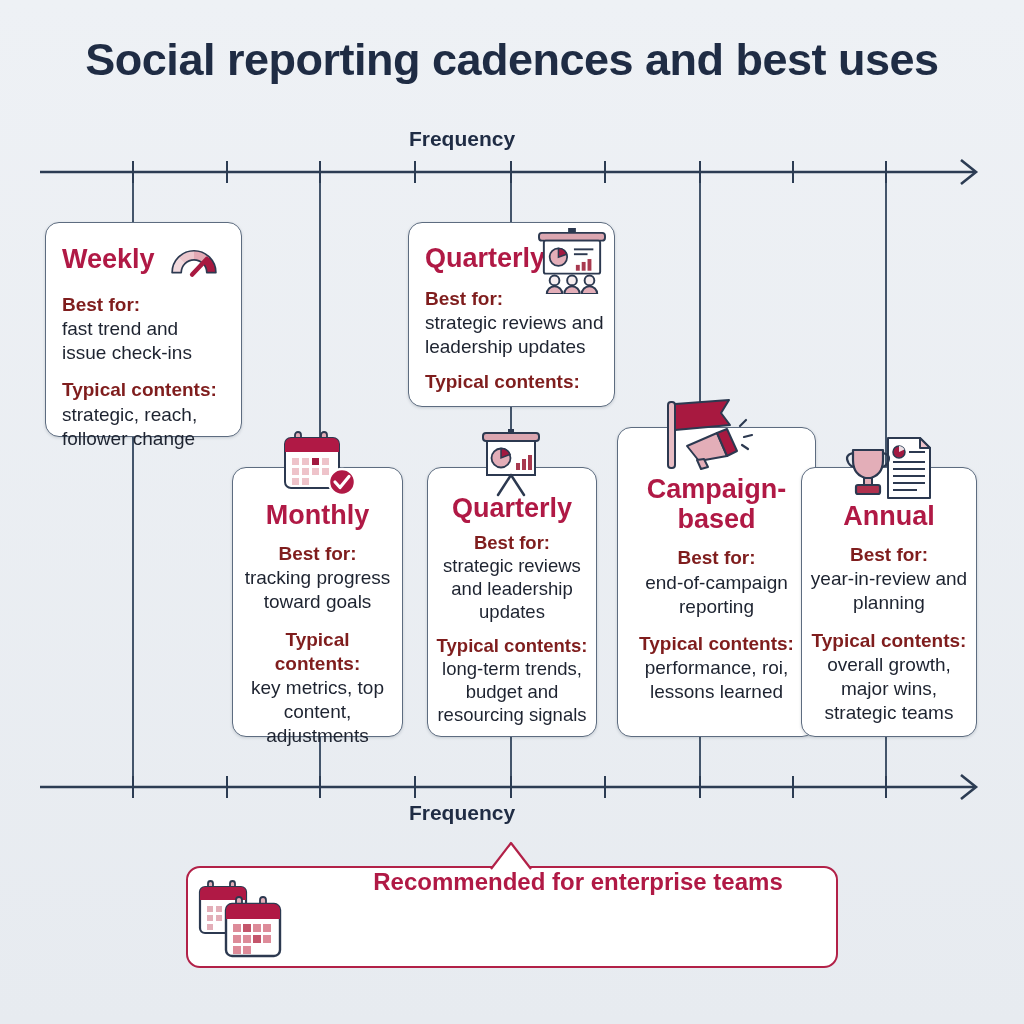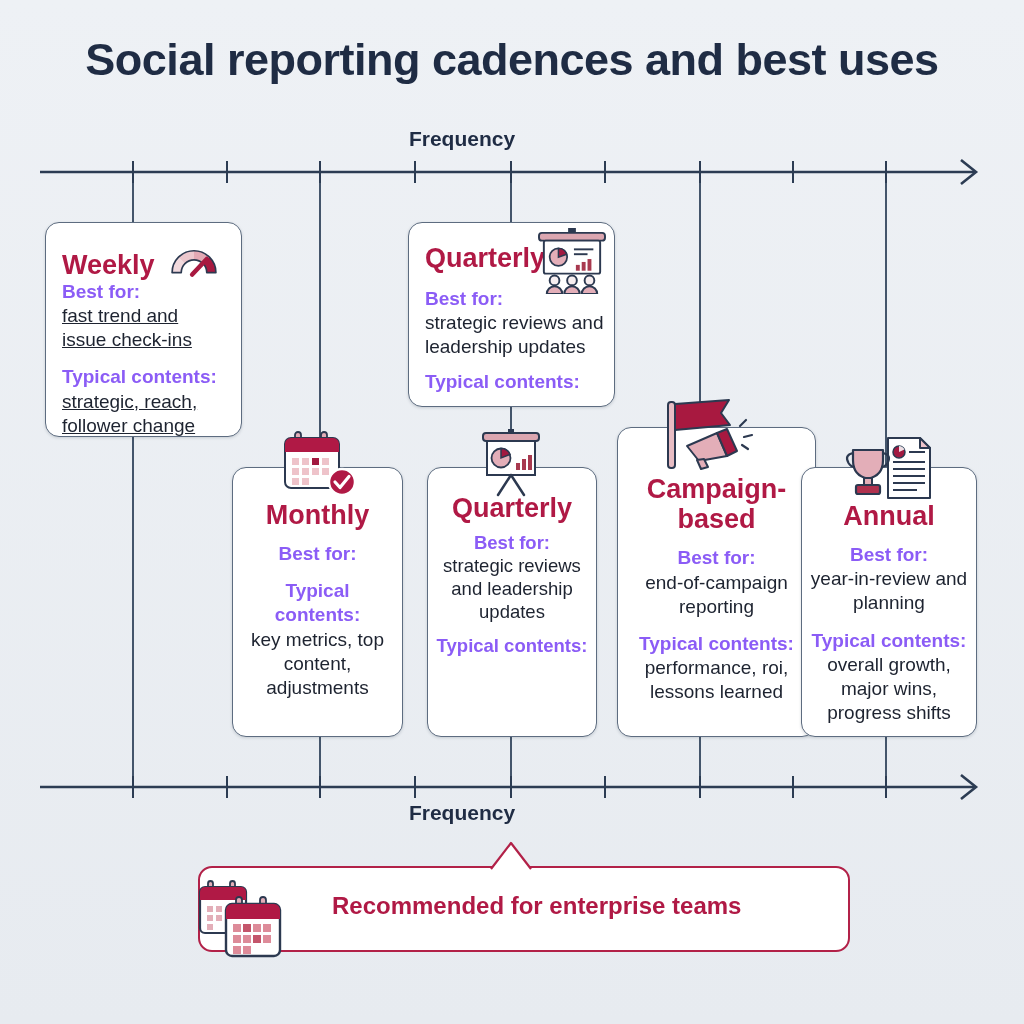--- a/index.html
+++ b/index.html
@@ -21,46 +21,46 @@
   svg.axes { position:absolute; left:0; top:0; z-index:1; }
   .icon-abs { position:absolute; z-index:4; }
   .card {
     position:absolute; box-sizing:border-box; background:#ffffff;
     border:1.6px solid #5d6c80; border-radius:14px; z-index:3;
     box-shadow:0 1px 3px rgba(35,48,68,.18);
     font-size:19px; color:#1d2330; line-height:1.27;
   }
   .card-title { font-size:27px; font-weight:bold; color:#b01945; line-height:1.12; }
   .sec { margin-bottom:13px; }
-  .lbl { display:block; font-weight:bold; color:#8b5cf6; }
+  .lbl { display:block; font-weight:bold; color:#7f1d1d; }
   .body { display:block; }
   
   .card-weekly { left:45px; top:222px; width:197px; height:215px; padding:15px 8px 0 16px; }
-  .card-weekly .card-head { display:flex; align-items:flex-end; gap:10px; }
-  .card-weekly .body { max-width:152px;text-decoration:underline; }
+  .card-weekly .card-head { display:flex; align-items:center; gap:10px; margin-bottom:13px; }
+  .card-weekly .body { max-width:152px; }
   
   .card-qtop { left:408px; top:222px; width:207px; height:185px; padding:16px 6px 0 16px; }
   .card-qtop .card-title { margin:4px 0 14px; }
   .card-qtop .icon-corner { position:absolute; top:5px; right:5px; }
   .card-qtop .sec { margin-bottom:10px; }
   .card-qtop .body { max-width:182px; }
   
   .center-card { text-align:center; }
   .center-card .card-title { margin-bottom:12px; }
   .card-monthly  { left:232px; top:467px; width:171px; height:270px; padding:32px 8px 0; }
   .card-qbot     { left:427px; top:467px; width:170px; height:270px; padding:25px 3px 0; font-size:18.5px; line-height:1.24; }
   .card-qbot .card-title { margin-bottom:9px; }
   .card-qbot .sec { margin-bottom:11px; }
   .card-campaign { left:617px; top:427px; width:199px; height:310px; padding:46px 6px 0; }
   .card-annual   { left:801px; top:467px; width:176px; height:270px; padding:33px 6px 15px; }
   
   .reco {
-    position:absolute; left:198px; top:866px; width:652px; height:86px; box-sizing:border-box;
+    position:absolute; left:186px; top:866px; width:652px; height:102px; box-sizing:border-box;
     background:#fff; border:2px solid #b22148; border-radius:14px; z-index:3;
-    display:flex; flex-direction:column; justify-content:center; padding-left:132px;
+    display:flex; flex-direction:row; justify-content:center; padding-left:132px;
   }
   .reco-title { font-size:24px; font-weight:bold; color:#b01945; margin-bottom:6px; }
   .reco-sub { font-size:20.5px; color:#1d2330; }
   .pointer { position:absolute; left:489px; top:838px; z-index:4; }
   .reco-icon { position:absolute; left:196px; top:878px; z-index:4; }
 </style>
 </head>
 <body>
 
 <div class="canvas">
@@ -175,20 +175,21 @@
       <rect x="13" y="48" width="7" height="7" fill="#eec3ca"></rect>
         <rect x="23" y="48" width="7" height="7" fill="#eec3ca"></rect>
     </g>
     <circle cx="63" cy="52" r="13" fill="#b01945" stroke="#ffffff" stroke-width="2.5"></circle>
     <path d="M56,52 L61,57.5 L70,46.5" fill="none" stroke="#ffffff" stroke-width="3.2" stroke-linecap="round" stroke-linejoin="round"></path>
   </svg>
   <div class="card center-card card-monthly">
     <div class="card-title">Monthly</div>
     <div class="sec">
       <span class="lbl">Best for:</span>
+      <span class="body">tracking progress toward goals</span>
     </div>
     <div class="sec">
       <span class="lbl">Typical contents:</span>
       <span class="body">key metrics, top content, adjustments</span>
     </div>
   </div>
 
   <svg class="icon-abs" style="left:479px; top:429px;" width="64" height="68" viewBox="0 0 64 68">
     <rect x="29" y="0" width="6" height="5" fill="#2c3950"></rect>
     <rect x="4" y="4" width="56" height="8" rx="3" fill="#dba6b0" stroke="#2c3950" stroke-width="2"></rect>
@@ -201,20 +202,21 @@
     <path d="M32,46 L19,66 M32,46 L45,66" stroke="#2c3950" stroke-width="2.5" stroke-linecap="round" fill="none"></path>
   </svg>
   <div class="card center-card card-qbot">
     <div class="card-title">Quarterly</div>
     <div class="sec">
       <span class="lbl">Best for:</span>
       <span class="body">strategic reviews and leadership updates</span>
     </div>
     <div class="sec">
       <span class="lbl">Typical contents:</span>
+      <span class="body">long-term trends, budget and resourcing signals</span>
     </div>
   </div>
 
   <svg class="icon-abs" style="left:637px; top:394px;" width="118" height="78" viewBox="0 0 118 78">
     <rect x="31" y="8" width="7" height="66" rx="3" fill="#e8bdc4" stroke="#2c3950" stroke-width="2"></rect>
     <path d="M38,10 L92,6 L84,19 L93,31 L38,36 Z" fill="#a81940" stroke="#2c3950" stroke-width="2" stroke-linejoin="round"></path>
     <path d="M50,52 L80,39 L90,62 L62,67 Z" fill="#e3aeb8" stroke="#2c3950" stroke-width="2" stroke-linejoin="round"></path>
     <path d="M80,39 L90,35 L100,57 L90,62 Z" fill="#a81940" stroke="#2c3950" stroke-width="2" stroke-linejoin="round"></path>
     <path d="M60,66 L64,75 L71,73 L67,65 Z" fill="#e3aeb8" stroke="#2c3950" stroke-width="2" stroke-linejoin="round"></path>
     <g stroke="#2c3950" stroke-width="2.2" stroke-linecap="round">
@@ -255,21 +257,21 @@
     <rect x="13" y="53" width="24" height="9" rx="2" fill="#b0314e" stroke="#2c3950" stroke-width="2.2"></rect>
   </svg>
   <div class="card center-card card-annual">
     <div class="card-title">Annual</div>
     <div class="sec">
       <span class="lbl">Best for:</span>
       <span class="body">year-in-review and planning</span>
     </div>
     <div class="sec">
       <span class="lbl">Typical contents:</span>
-      <span class="body">overall growth, major wins, progress shifts</span>
+      <span class="body">overall growth, major wins, strategic teams</span>
     </div>
   </div>
 
   <svg class="pointer" width="44" height="34" viewBox="0 0 44 34">
     <polygon points="2,32 22,5 42,32" fill="#ffffff"></polygon>
     <path d="M2,31 L22,5 L42,31" fill="none" stroke="#b22148" stroke-width="2.2" stroke-linejoin="round"></path>
   </svg>
   <div class="reco">
     <div class="reco-title">Recommended for enterprise teams</div>
   </div>

